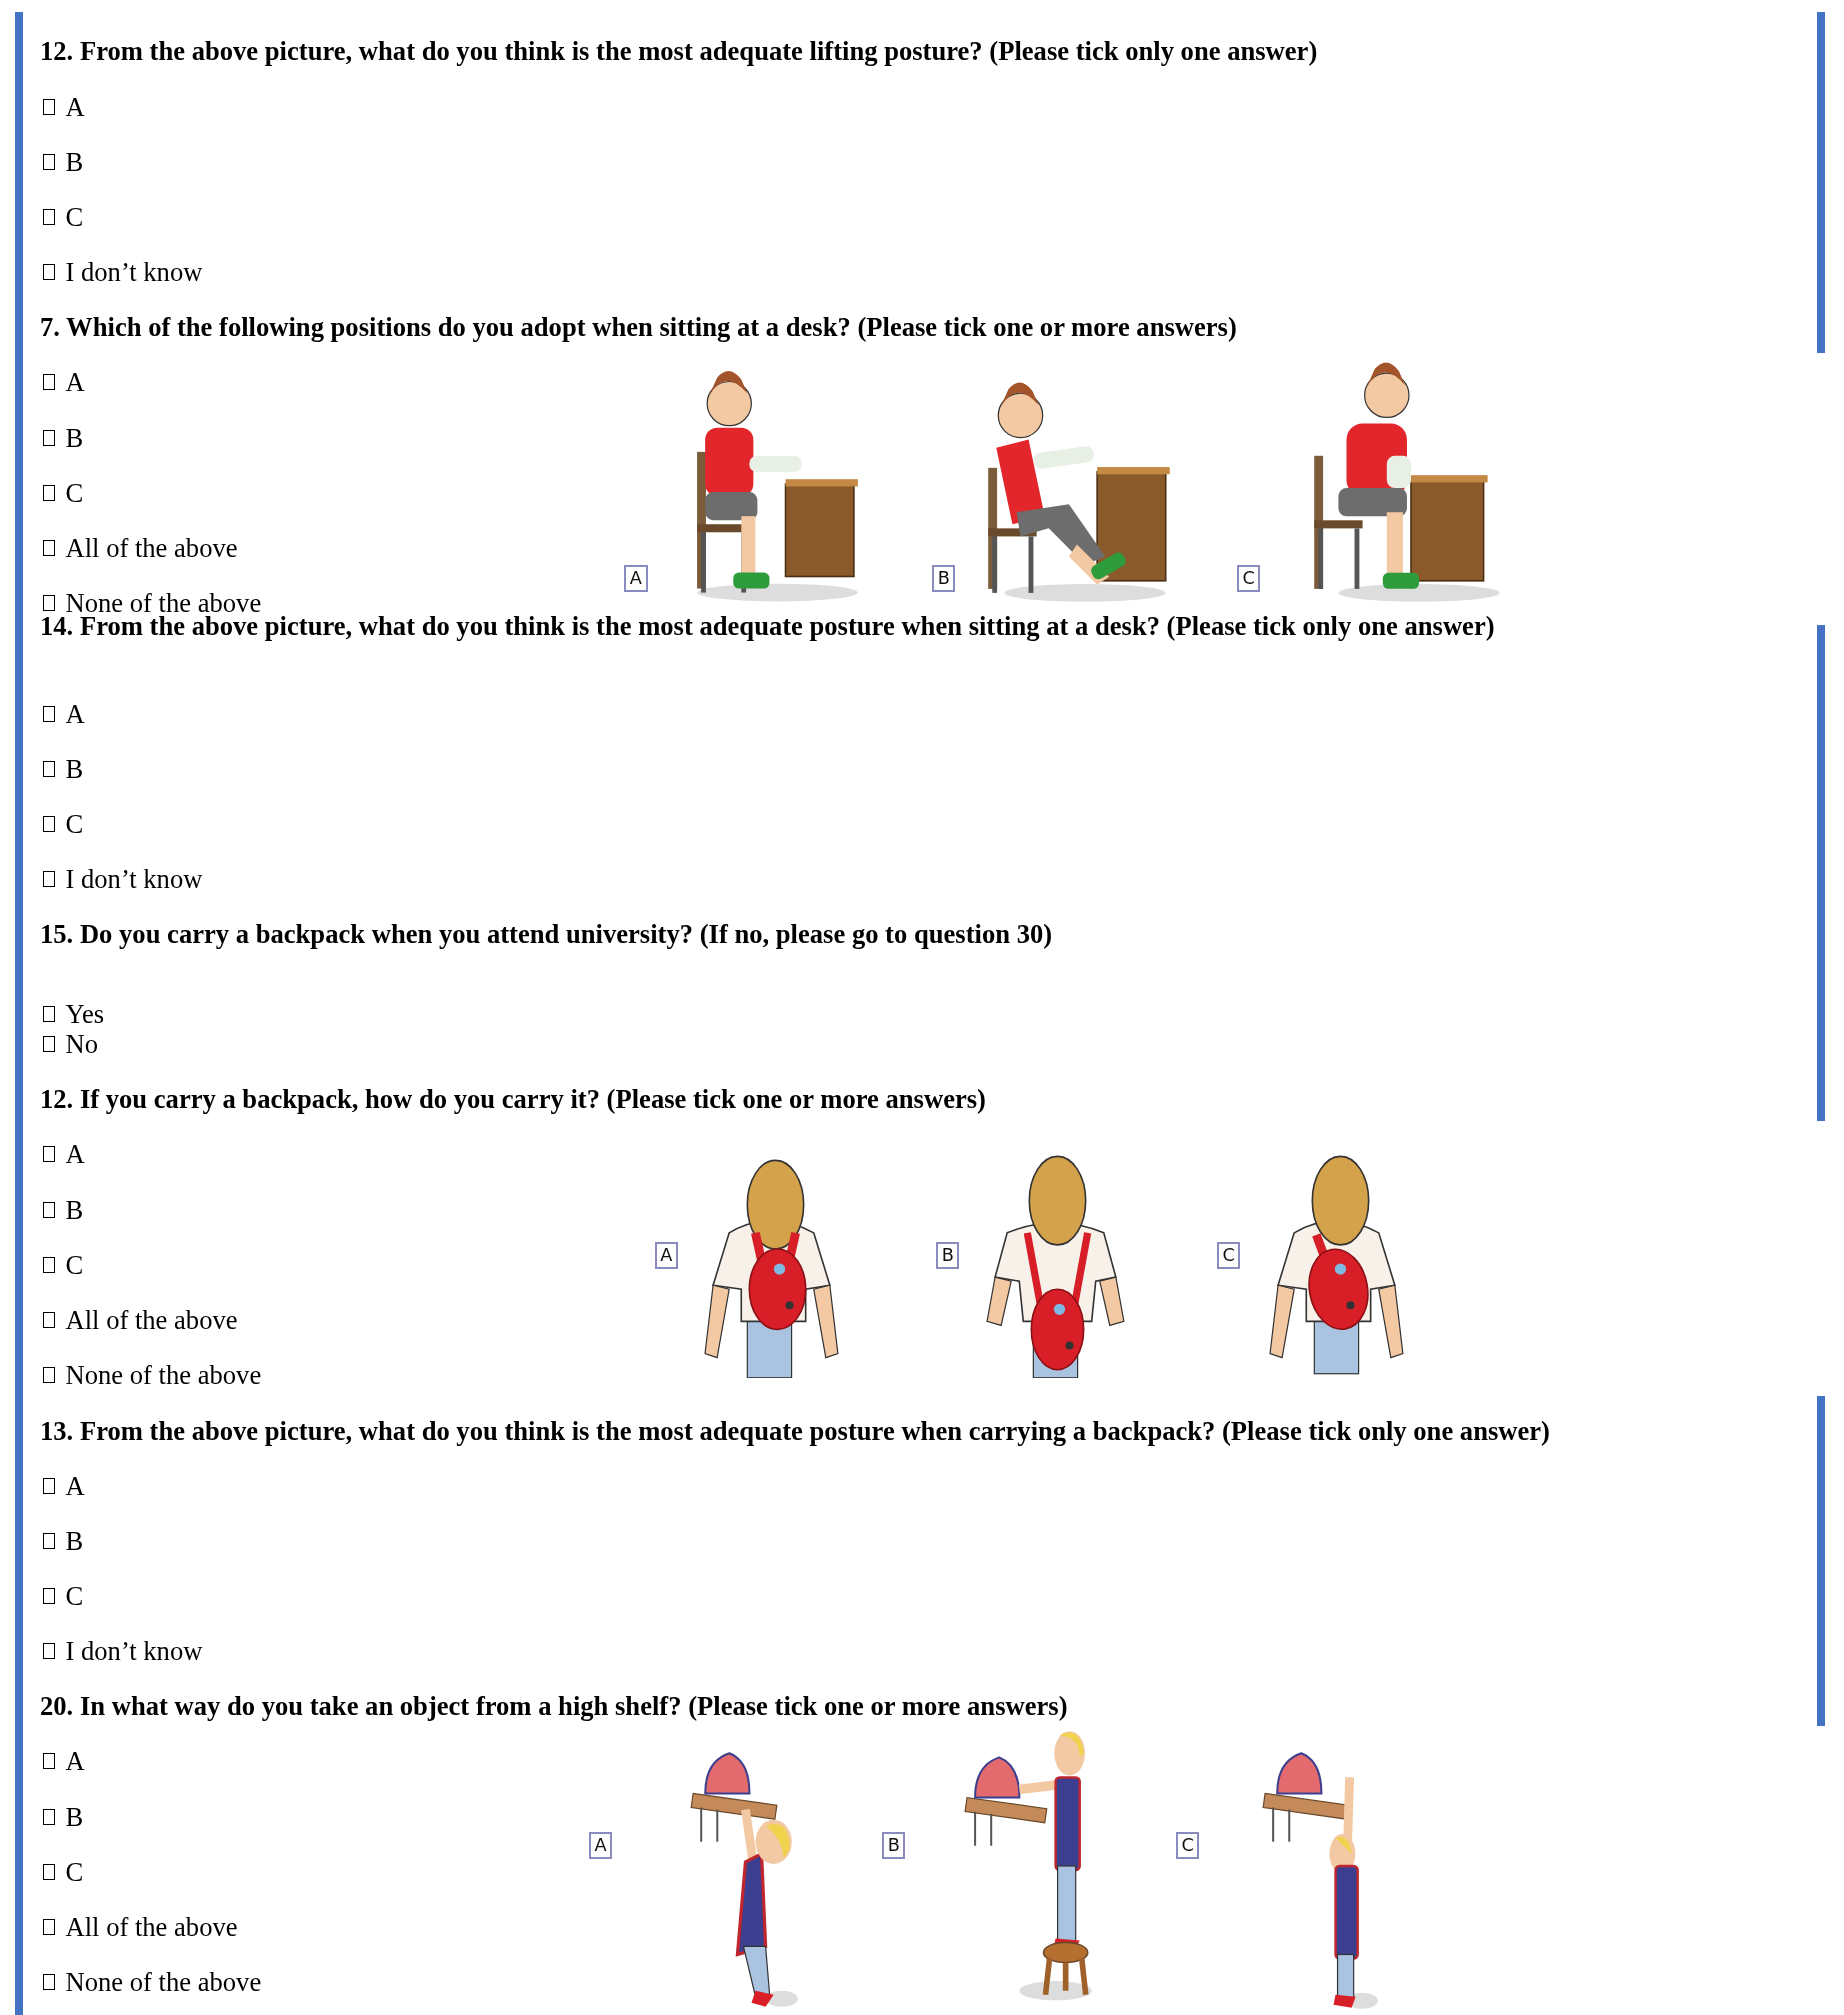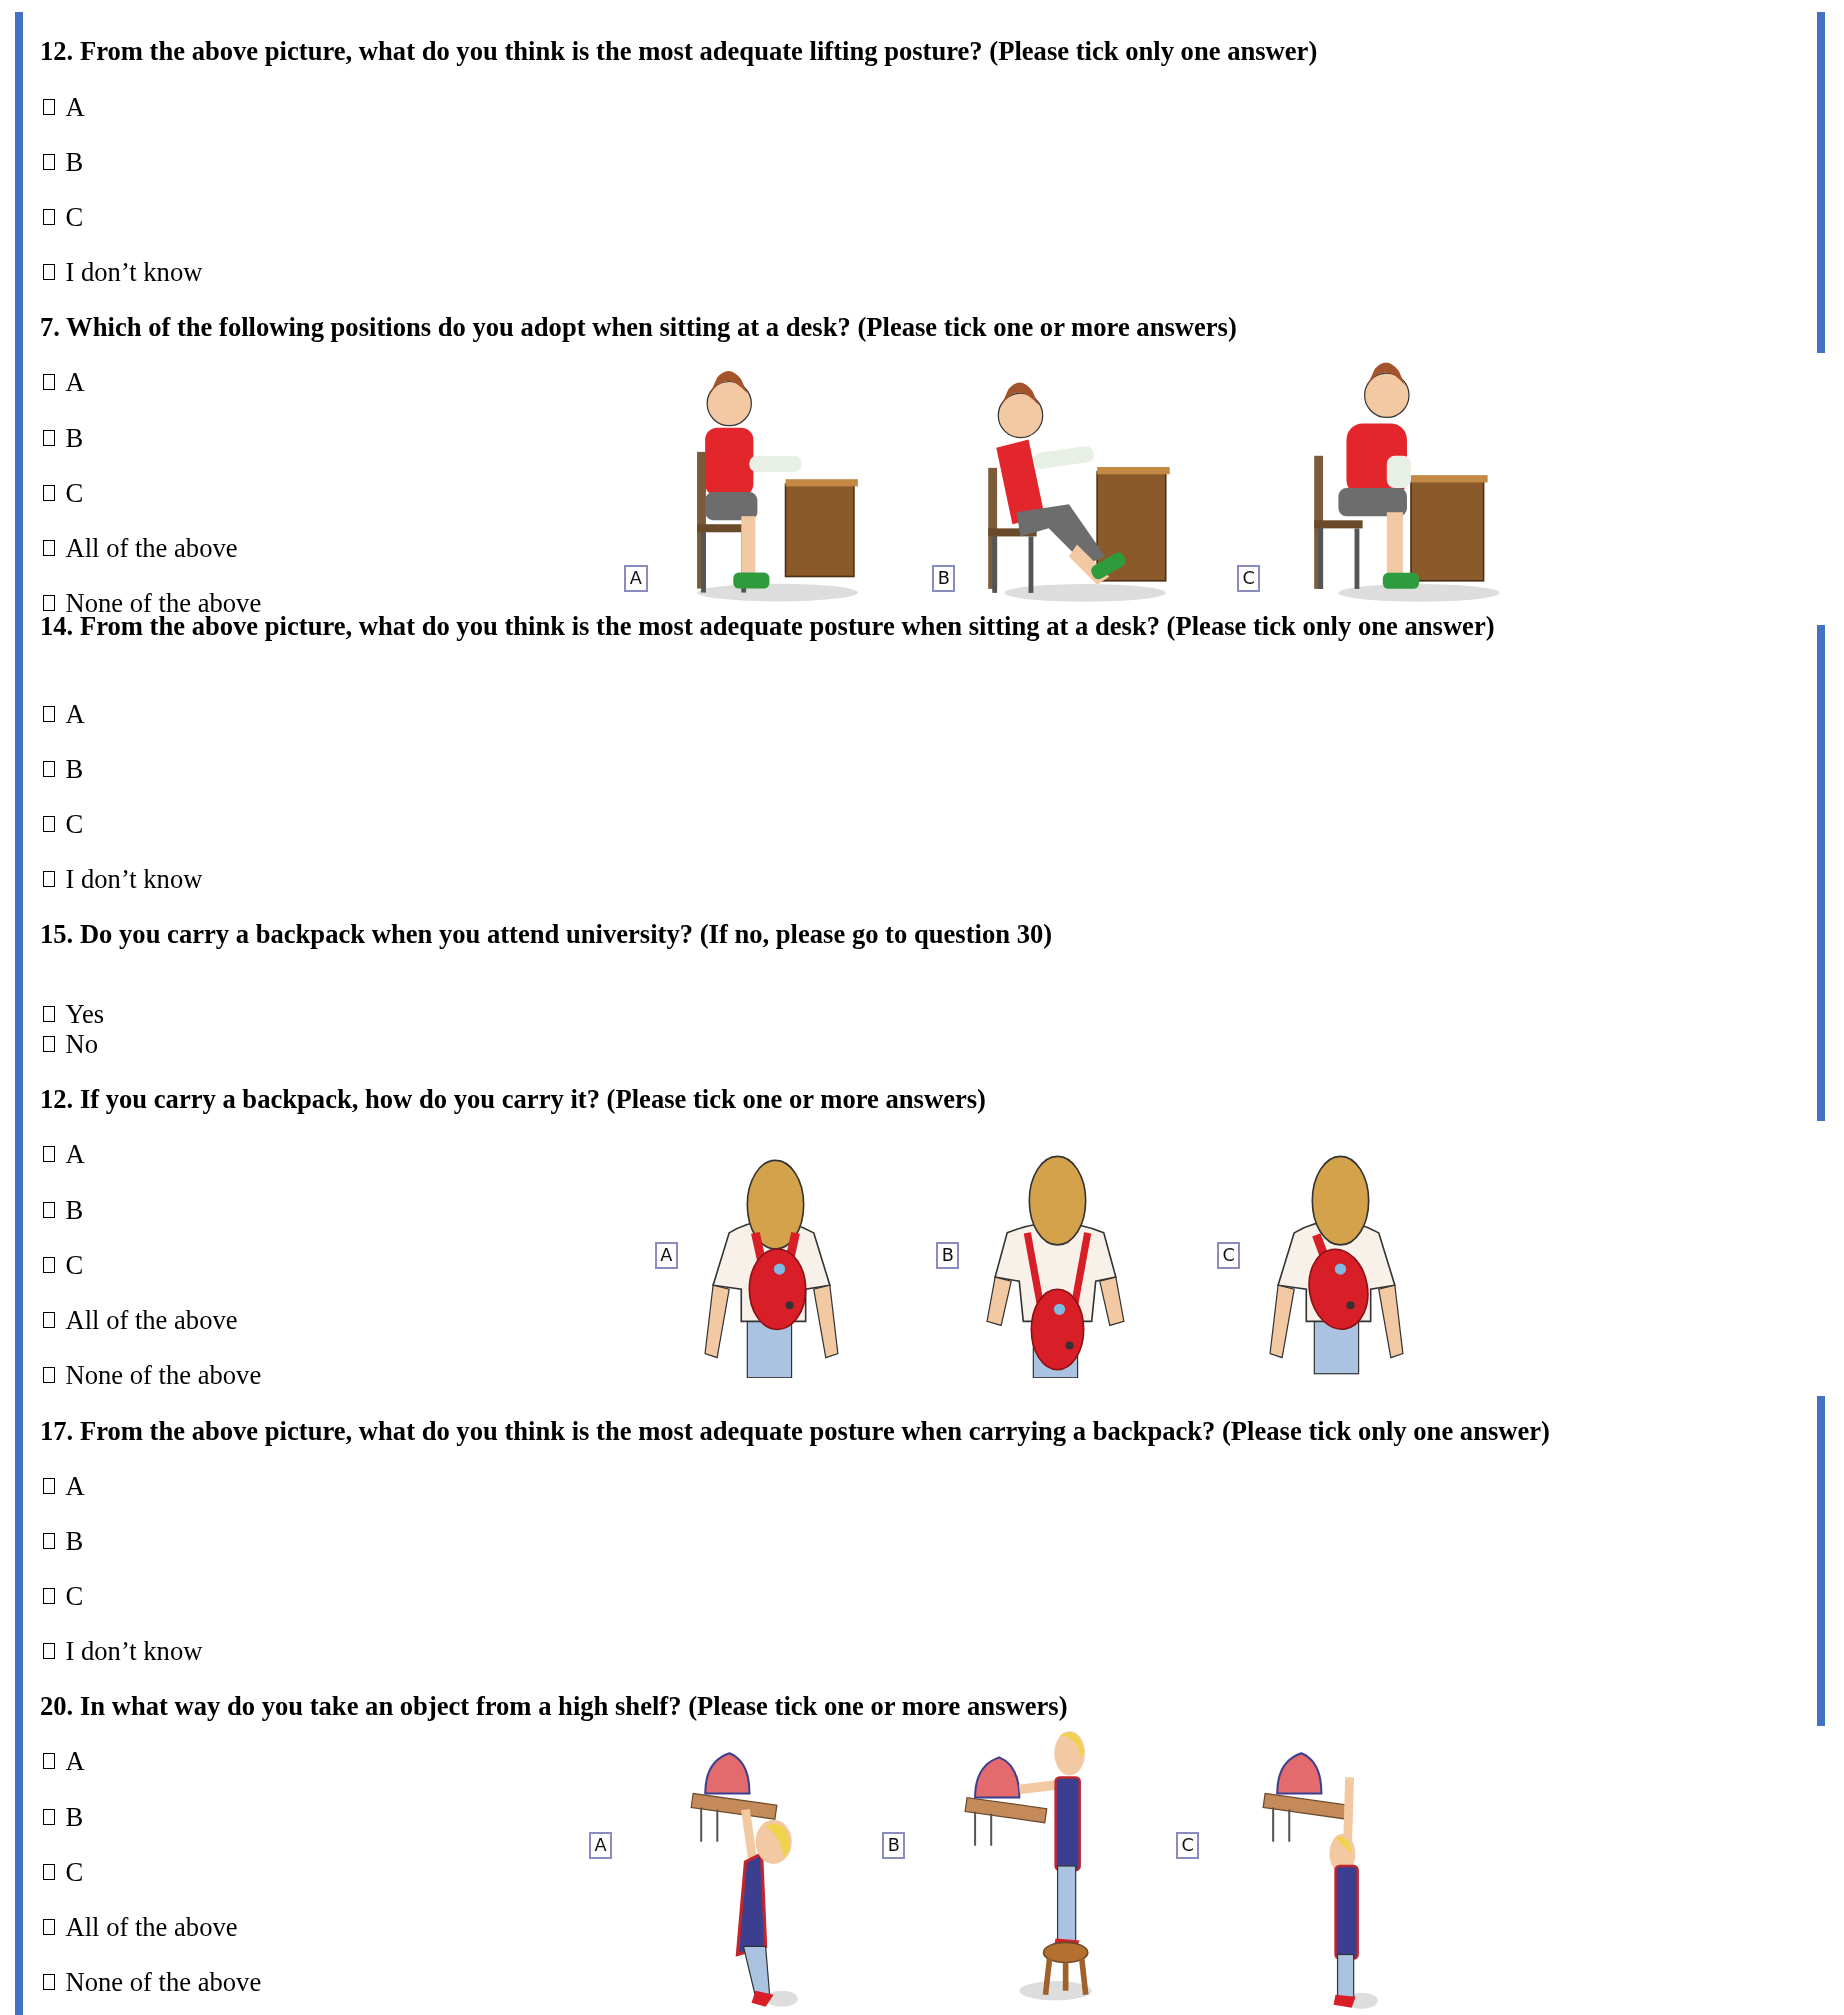--- a/index.html
+++ b/index.html
@@ -201,21 +201,21 @@
     <path d="M40 370 L20 540 L50 550 L80 380 Z" fill="#f3c9a4" stroke="#333" stroke-width="3"></path>
     <path d="M330 370 L350 540 L320 550 L290 380 Z" fill="#f3c9a4" stroke="#333" stroke-width="3"></path>
     <ellipse cx="195" cy="160" rx="70" ry="110" fill="#d4a24a" stroke="#333" stroke-width="4"></ellipse>
     <path d="M135 245 L170 340" stroke="#d81e26" stroke-width="22"></path>
     <ellipse cx="190" cy="380" rx="72" ry="100" fill="#d81e26" stroke="#8b1015" stroke-width="4" transform="rotate(-10 190 380)"></ellipse>
     <circle cx="195" cy="330" r="14" fill="#7fb8e0"></circle>
       <circle cx="220" cy="420" r="10" fill="#333"></circle>
   </svg>
 </div>
 
-<div class="q" style="top:1415px;">17. From the above picture, what do you think is the most adequate posture when carrying a backpack? (Please tick only one answer)</div>
+<div class="q" style="top:1415px;">13. From the above picture, what do you think is the most adequate posture when carrying a backpack? (Please tick only one answer)</div>
 <div class="opt" style="top:1470px;">
     <span class="cb"></span>
     <span>A</span>
   </div>
 <div class="opt" style="top:1525px;">
     <span class="cb"></span>
     <span>B</span>
   </div>
 <div class="opt" style="top:1580px;">
     <span class="cb"></span>

